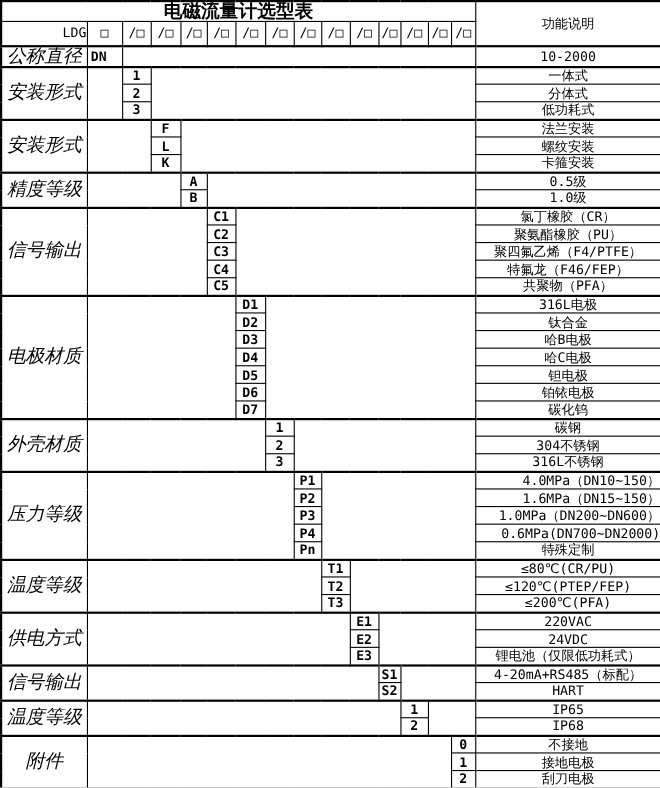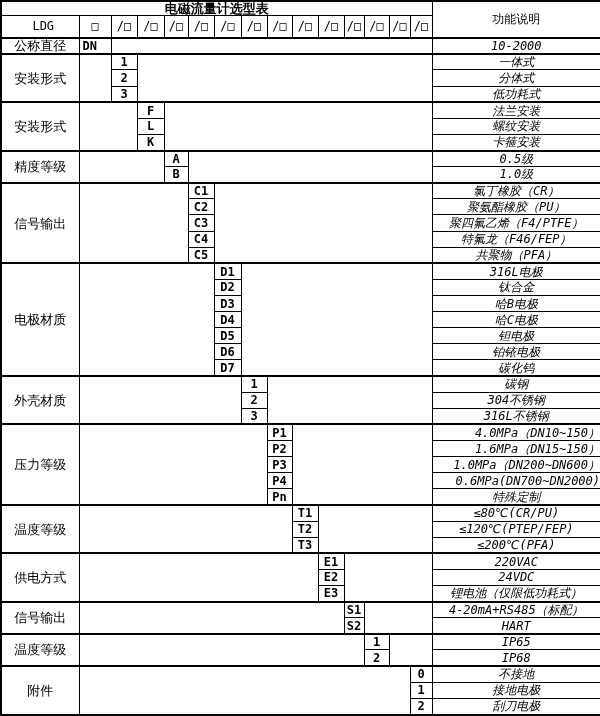--- a/index.html
+++ b/index.html
@@ -21,28 +21,28 @@
     font-size: 12px;
     line-height: 1;
     text-align: center;
     vertical-align: middle;
     overflow: hidden;
     white-space: nowrap;
   }
   tr.title-row { height: 14px; }
   tr.ldg-row   { height: 22px; }
   tr.data-row  { height: 16px; }
-  td.title { font-weight: bold; font-size: 13px; }
+  td.title { font-weight: bold; font-size: 17px; }
   td.fhdr  { font-weight: normal; font-size: 12px; }
-  td.ldg   { text-align: center; padding-left: 6px; }
+  td.ldg   { text-align: right; padding-left: 6px; }
   td.slot  { font-size: 12px; }
-  td.lbl   { font-size: 13px; }
+  td.lbl   { font-size: 17px; font-style: italic; }
   td.code  { font-size: 12px; font-weight: bold; }
   td.code.left { text-align: left; padding-left: 3px; }
-  td.desc  { font-size: 12px; font-style: italic; }
+  td.desc  { font-size: 12px; }
   td.desc.left { text-align: right; padding-left: 2px; }
   tr.sec > td { border-top: 2px solid #000; }
 </style>
 </head>
 <body>
 
 <table class="sel">
   <colgroup>
     <col style="width:78px">
       <col style="width:32px">

